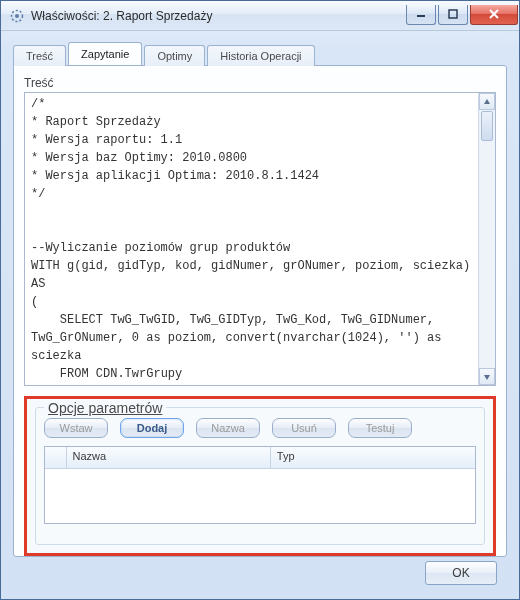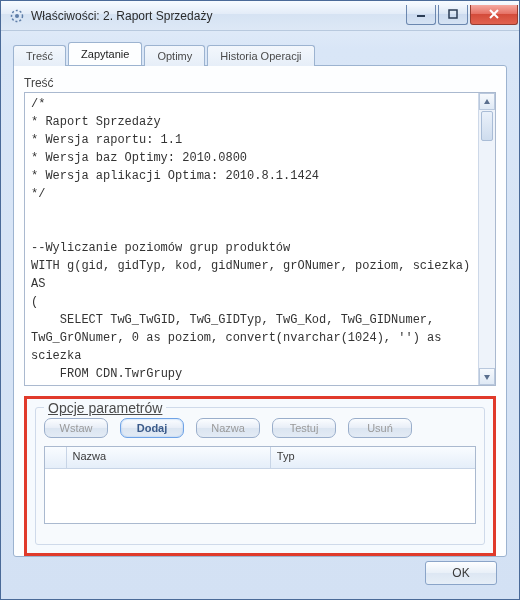--- a/index.html
+++ b/index.html
@@ -288,22 +288,22 @@
       </div>
 
       <div class="optbox">
         <div class="fieldset">
           <div class="legend">Opcje parametrów</div>
 
           <div class="btnrow">
             <div class="btn disabled">Wstaw</div>
             <div class="btn highlight">Dodaj</div>
             <div class="btn disabled">Nazwa</div>
+            <div class="btn disabled">Usuń</div>
             <div class="btn disabled">Testuj</div>
-            <div class="btn disabled">Usuń</div>
           </div>
 
           <div class="grid">
             <div class="grid-head">
               <div class="gh rowhdr"></div>
               <div class="gh c1">Nazwa</div>
               <div class="gh c2">Typ</div>
             </div>
           </div>
         </div>

